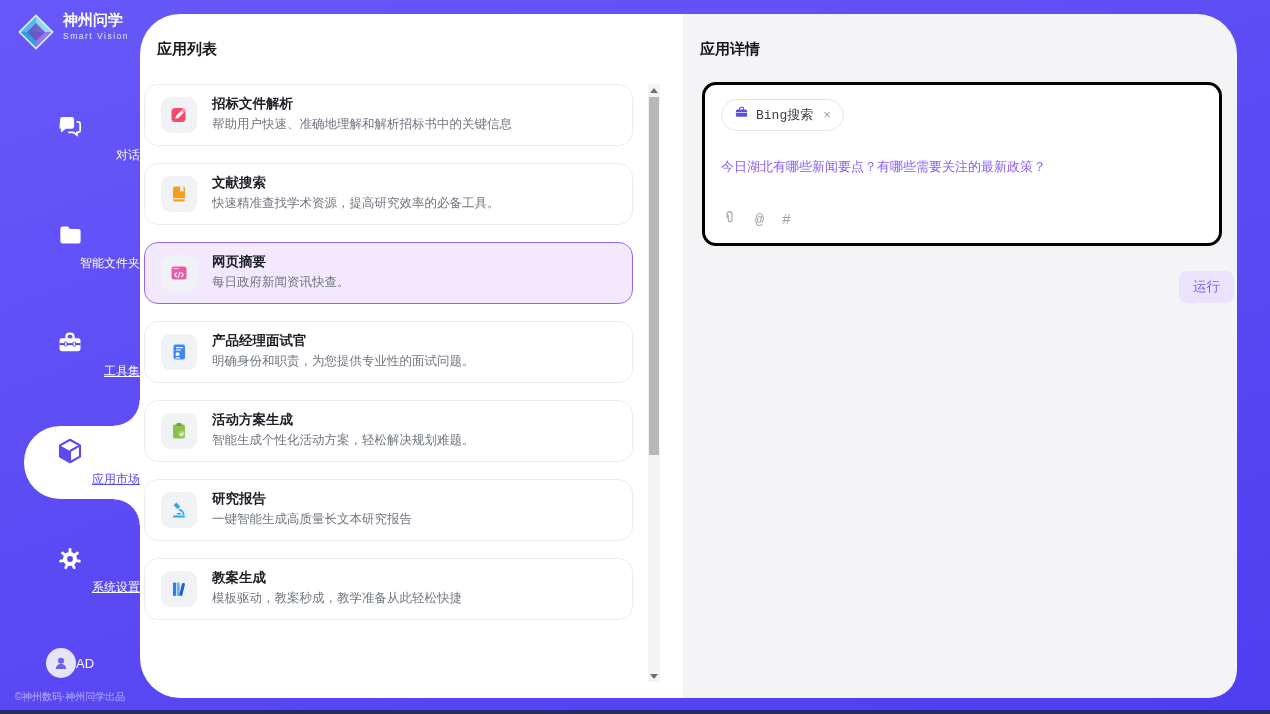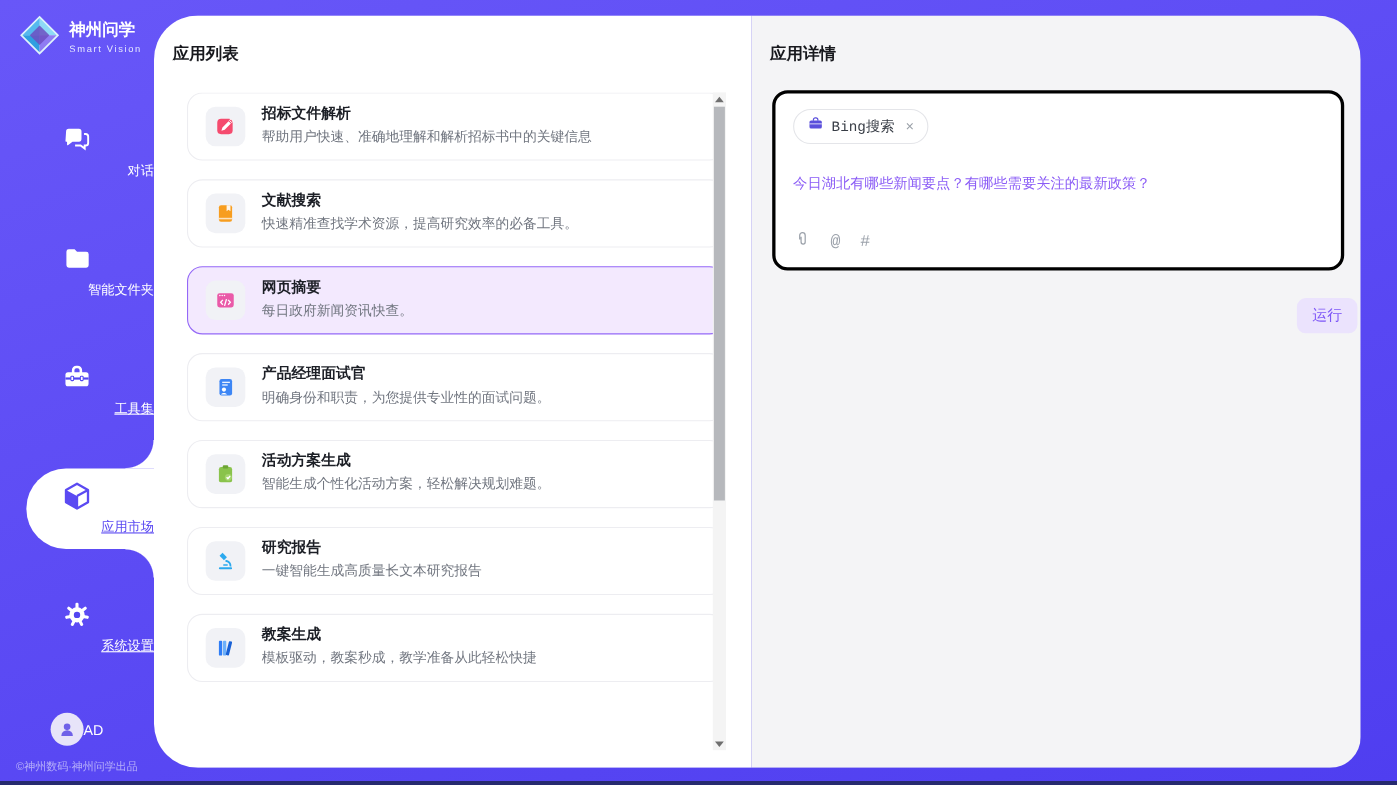--- a/index.html
+++ b/index.html
@@ -3,21 +3,21 @@
 <meta charset="utf-8">
 <style>
   html,body{margin:0;padding:0;}
   body{font-family:"Liberation Sans","DejaVu Sans",sans-serif;}
   .app{position:relative;width:1270px;height:714px;overflow:hidden;
        background:linear-gradient(160deg,var(--bg-top,#6857f8) 0%,var(--bg-bottom,#4f3ef0) 100%);}
   .bottom-bar{position:absolute;left:0;right:0;bottom:0;height:4px;background:var(--footer-bar,#262a6e);}
 
   
   .sidebar{position:absolute;left:0;top:0;width:140px;height:100%;}
-  .logo{position:absolute;top:12px;left:16px;display:flex;align-items:center;gap:7px;}
+  .logo{position:absolute;top:12px;left:16px;display:flex;align-items:flex-start;gap:7px;}
   .logo-name{color:#fff;font-weight:bold;font-size:15px;line-height:1.1;}
   .logo-sub{color:#e6e9ff;font-size:8.5px;letter-spacing:1.5px;margin-top:2px;}
   .nav-item{position:absolute;left:0;width:140px;text-align:right;color:#fff;cursor:pointer;z-index:2;}
   .nav-item .nicon{height:30px;display:flex;align-items:center;justify-content:center;}
   .nav-item .nlabel{font-size:12px;margin-top:5px;display:inline-block;}
   .nav-item .nlabel.u{text-decoration:underline;}
   .nav-item.selected{color:var(--accent,#5b4af2);}
   .nav-item.selected .nlabel{color:var(--accent,#5b4af2);text-decoration:underline;}
   .bump{position:absolute;left:24px;top:426px;width:116px;height:73px;background:#fff;
         border-radius:36px 0 0 36px;z-index:1;}
@@ -31,21 +31,21 @@
   .copyright{position:absolute;bottom:10px;width:140px;text-align:center;font-size:10px;color:rgba(255,255,255,.55);white-space:nowrap;}
 
   
   .main{position:absolute;left:140px;top:14px;width:1097px;height:684px;display:flex;
         border-radius:40px 40px 28px 40px;overflow:hidden;font-family:Liberation Mono, monospace;}
   .list-panel{width:543px;background:#fff;position:relative;flex-shrink:0;}
   .detail-panel{flex:1;background:#f4f4f6;position:relative;}
   .panel-title{position:absolute;top:26px;left:17px;font-size:15px;font-weight:bold;color:#17181d;}
 
   
-  .cards{position:absolute;top:70px;left:30px;width:489px;bottom:0;overflow:hidden;}
+  .cards{position:absolute;top:70px;left:4px;width:489px;bottom:0;overflow:hidden;}
   .card{height:62px;border:1px solid #ededf1;border-radius:14px;background:#fff;
         display:flex;align-items:center;padding:0 16px;margin-bottom:17px;box-sizing:border-box;cursor:pointer;}
   .card.selected{background:var(--selected-bg,#f3e9fe);border:1.5px solid var(--selected-border,#9468f7);}
   .tile{width:36px;height:36px;border-radius:9px;background:#f1f2f6;display:flex;align-items:center;
         justify-content:center;margin-right:15px;flex-shrink:0;}
   .card-title{font-size:13.5px;font-weight:bold;color:#1c1f26;line-height:1.2;}
   .card-desc{font-size:12.5px;color:#70757f;margin-top:3px;white-space:nowrap;}
 
   .scrollbar{position:absolute;top:70px;left:508px;width:12px;height:598px;background:#f4f4f4;}
   .sb-btn{position:absolute;left:0;width:12px;height:12px;display:flex;align-items:center;justify-content:center;cursor:pointer;}

